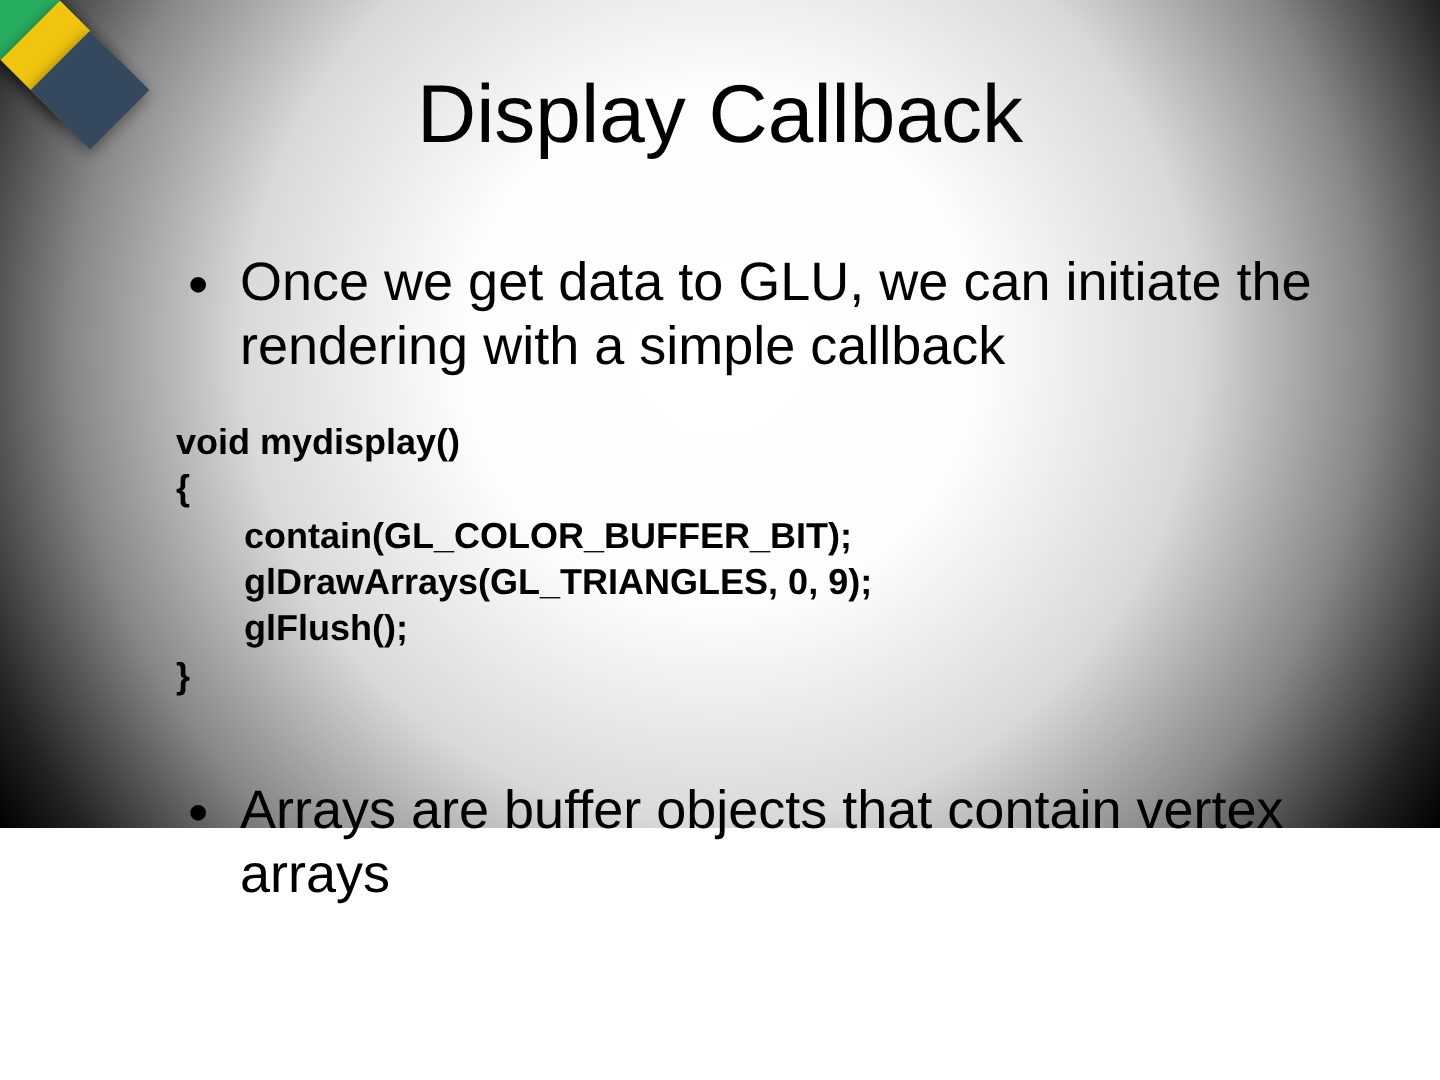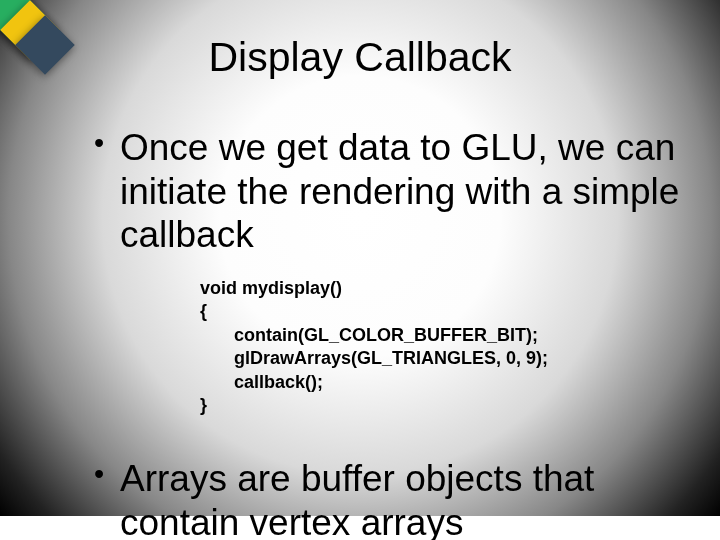--- a/index.html
+++ b/index.html
@@ -1,18 +1,18 @@
 <!DOCTYPE html>
 <html><head>
 <meta charset="utf-8">
 <style>
   * { margin: 0; padding: 0; box-sizing: border-box; }
   html, body { width: 720px; height: 540px; overflow: hidden; font-family: Arial, Helvetica, sans-serif; }
   .slide {
-    width: 720px; height: 516px;
+    width: 720px; height: 414px;
     background: radial-gradient(circle at 50% 42%, #ffffff 0%, #fdfdfd 30%, #d9d9d9 55%, #878787 75%, #222222 92%, #000000 100%);
     position: relative;
     color: #000;
   }
   .corner {
     position: absolute;
     top: 0; left: 0;
     width: 70px; height: 70px;
     overflow: visible;
   }
@@ -31,35 +31,34 @@
     letter-spacing: 0;
   }
   .body {
     position: absolute;
     top: 126px;
     left: 88px;
     right: 40px;
   }
   .bullet {
     position: relative;
-    font-size: 37px;
+    font-size: 27px;
     line-height: 1.18;
     color: #000;
     padding-left: 32px;
     margin-bottom: 20px;
   }
   .bullet::before {
     content: "•";
     position: absolute;
     left: 6px;
     top: 0;
     font-size: 29px;
   }
   .codeblock {
-    margin-left: 112px;
     margin-top: 4px;
     margin-bottom: 40px;
     font-size: 18px;
     font-weight: 700;
     font-family: Arial, Helvetica, sans-serif;
     line-height: 1.3;
     color: #000;
   }
   .codeblock .indent { padding-left: 34px; }
 </style>
@@ -77,19 +76,19 @@
   <div class="title">Display Callback</div>
 
   <div class="body">
     <div class="bullet">Once we get data to GLU, we can initiate the rendering with a simple callback</div>
 
     <div class="codeblock">
       <div>void mydisplay()</div>
       <div>{</div>
       <div class="indent">contain(GL_COLOR_BUFFER_BIT);</div>
       <div class="indent">glDrawArrays(GL_TRIANGLES, 0, 9);</div>
-      <div class="indent">callback();</div>
+      <div class="indent">glFlush();</div>
       <div>}</div>
     </div>
 
     <div class="bullet">Arrays are buffer objects that contain vertex arrays</div>
   </div>
 </div>
 
 </body></html>

